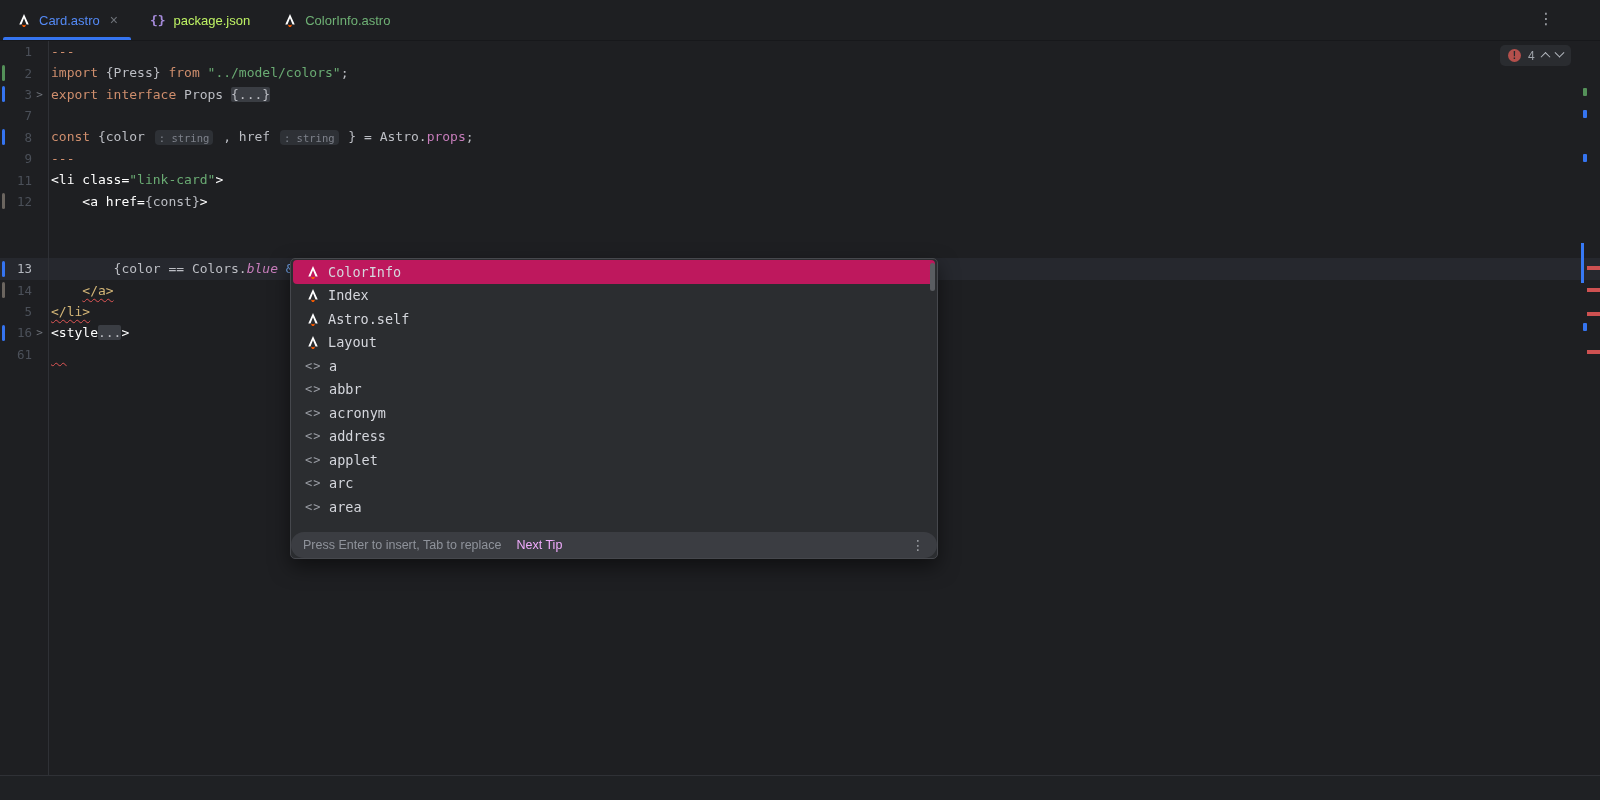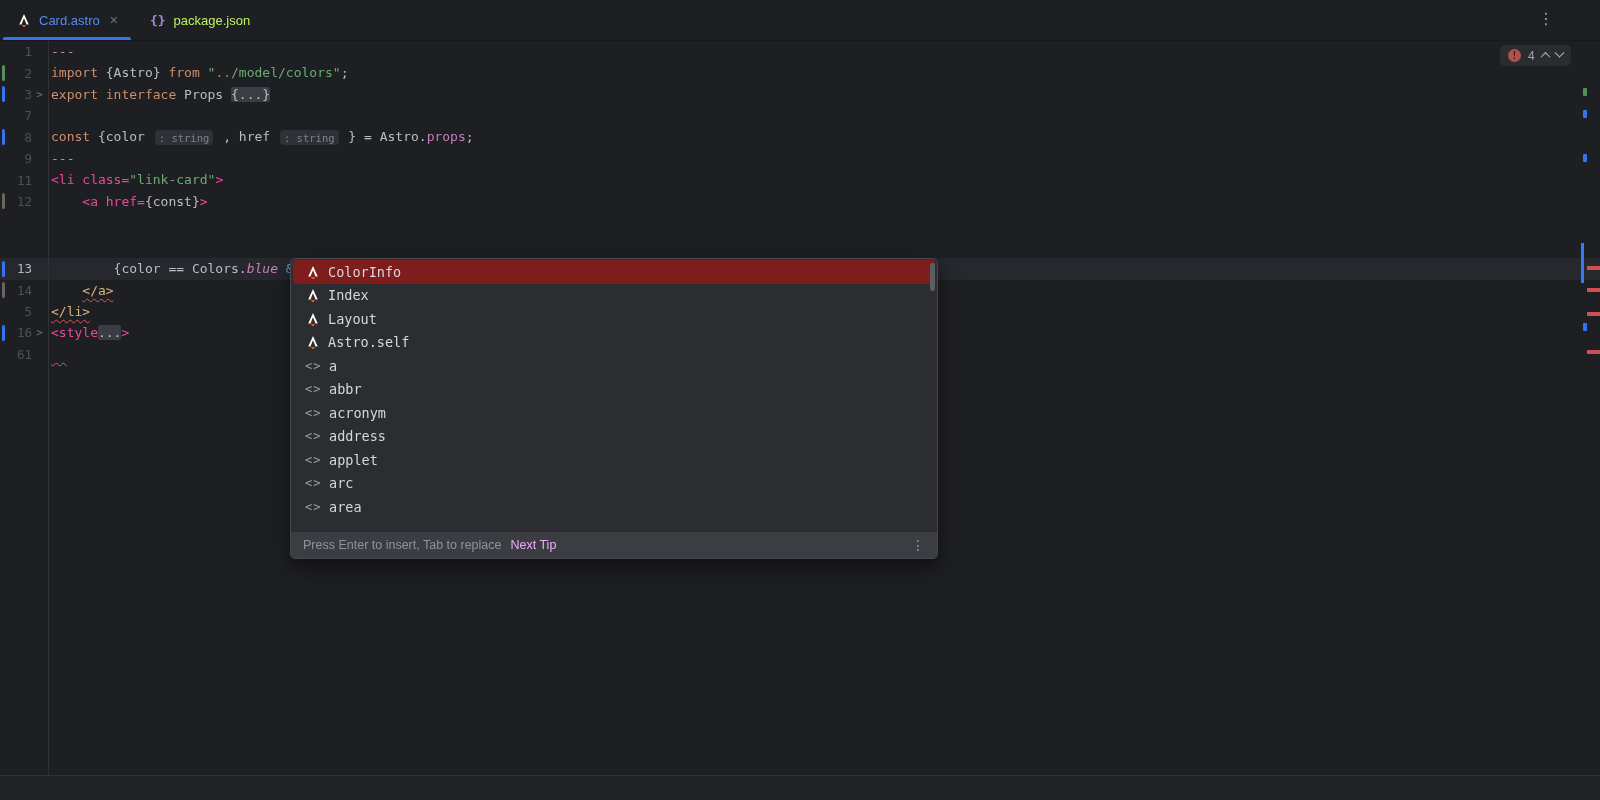--- a/index.html
+++ b/index.html
@@ -33,21 +33,21 @@
   .rows { position:absolute; top:0; left:0; right:0; }
   .row { position:relative; display:flex; height:21.4px; align-items:center; }
   .row.current { background:#26282E;margin-top:46px; }
   .bar { position:absolute; left:2px; top:2.5px; width:3px; height:16px; border-radius:2px; }
   .bar.green { background:#549159; } .bar.blue { background:#3574F0; } .bar.gray { background:#6B655F; }
   .ln { width:32px; text-align:right; font:12.5px "DejaVu Sans Mono",monospace; color:#4B5059; flex:none; }
   .row.current .ln { color:#B4B8BF; }
   .foldc { width:15px; text-align:center; color:#6F737A; font:11px "DejaVu Sans Mono",monospace; flex:none; cursor:pointer; }
   .codeline { white-space:pre; font:13px/21.4px "DejaVu Sans Mono",monospace; color:#BCBEC4; padding-left:4px; }
   .tk-kw { color:#CF8E6D; } .tk-pl { color:#BCBEC4; } .tk-str { color:#6AAB73; }
-  .tk-tag { color:#ec4899; } .tk-purple { color:#C77DBB; } .tk-purpleI { color:#C77DBB; font-style:italic; }
+  .tk-tag { color:#ffffff; } .tk-purple { color:#C77DBB; } .tk-purpleI { color:#C77DBB; font-style:italic; }
   .tk-opb { color:#6D9DE0; }
   .tk-tagerr { color:#D5B778; text-decoration:underline wavy #E05555 1px; text-underline-offset:3px; text-decoration-skip-ink:none; }
   .tk-inlay { background:#2E3136; color:#7E828B; font-size:10.5px; border-radius:4px; padding:1.5px 4px; margin:0 2px; }
   .tk-fold { background:#3A3D43; color:#BCBEC4; border-radius:2px; }
   .tk-sqspace, .tk-sqonly { color:transparent; text-decoration:underline wavy #E05555 1px; text-underline-offset:3px; text-decoration-skip-ink:none; }
   .caret { display:inline-block; width:1.6px; height:15px; background:#CED0D6; vertical-align:-2px; margin-left:2px; }
   
   .inspect {
     position:absolute; left:1500px; top:45px; height:21px; display:flex; align-items:center;
     gap:7px; padding:0 8px; background:#2A2C30; border-radius:5px;
@@ -60,26 +60,26 @@
   .chev.down { transform:rotate(45deg) translate(-2px,-2px); }
   
   .popup {
     position:absolute; left:290px; top:258px; width:648px;
     background:#2B2D30; border:1px solid #46484D; border-radius:5px;
     box-shadow:0 8px 20px rgba(0,0,0,.5); overflow:hidden;
   }
   .plist { position:relative; height:273px; overflow:hidden; padding-top:1px; }
   .pitem { display:flex; align-items:center; gap:8px; height:23.5px; padding:0 12px; margin:0 2px;
     border-radius:4px; font:13.5px "DejaVu Sans Mono",monospace; color:#D5D7DD; cursor:pointer; }
-  .pitem.selected { background:#7f1d1d; }
+  .pitem.selected { background:#be185d; }
   .tag-ic { color:#999CA3; font:12px "DejaVu Sans Mono",monospace; letter-spacing:1px; width:16px; flex:none; }
   .astro-ic { width:15px; height:15px; flex:none; display:flex; align-items:center; justify-content:center; }
   .pscroll { position:absolute; right:2px; top:4px; width:5px; height:28px; background:#5A5D61; border-radius:3px; }
-  .pfooter { height:26px; background:#3B3D42; display:flex; align-items:center; padding:0 12px; gap:9px;
-    font-size:12.5px; color:#8F939B; }
+  .pfooter { height:26px; background:#3B3D42; display:flex; align-items:center; padding:0 12px; gap:15px;
+    font-size:12.5px; color:#8F939B;border-radius:13px; }
   .nexttip { color:#f0abfc; cursor:pointer; }
   .pmenu { margin-left:auto; color:#9DA0A6; font-size:14px; cursor:pointer; font-family:"DejaVu Sans",sans-serif; }
   
   .stripe { position:absolute; right:0; top:41px; width:20px; height:734px; }
   .mark { position:absolute; }
   .m-green { left:3px; width:4px; height:8px; background:#549159; border-radius:1px; }
   .m-blue { left:3px; width:4px; height:8px; background:#3574F0; border-radius:1px; }
   .m-red { left:7px; width:12.5px; height:3.5px; background:#CE5151; }
   .m-caret { left:1px; width:2.5px; background:#3779F5; }
   
@@ -99,36 +99,45 @@
               <path fill="#FF5D01" d="M5.7 13.1 C7.1 14.2 8.9 14.2 10.3 13.1 C10.3 13.1 9.6 16.2 8 16.2 C6.4 16.2 5.7 13.1 5.7 13.1 Z"></path>
             </svg>
           </span>
           <span class="tab-label vcs-modified">Card.astro</span>
           <span class="tab-close">×</span>
         </div>
         <div class="tab">
           <span class="json-ic">{}</span>
           <span class="tab-label vcs-none">package.json</span>
         </div>
+        <div class="tab">
+          <span class="astro-ic">
+            <svg width="14" height="14" viewBox="0 0 16 16">
+              <path fill="#FFFFFF" d="M8 1 L13.4 13 H10.9 L8 6 L5.1 13 H2.6 Z"></path>
+              <path fill="#FF5D01" d="M5.7 13.1 C7.1 14.2 8.9 14.2 10.3 13.1 C10.3 13.1 9.6 16.2 8 16.2 C6.4 16.2 5.7 13.1 5.7 13.1 Z"></path>
+            </svg>
+          </span>
+          <span class="tab-label vcs-added">ColorInfo.astro</span>
+        </div>
       </div>
   </div>
   <div class="win-more">⋮</div>
 
   <div class="editor">
     <div class="rows" id="rows">
         <div class="row">
           <span class="ln">1</span>
           <span class="foldc"></span>
           <span class="codeline"><span class="tk-kw">---</span></span>
         </div>
         <div class="row">
           <span class="bar green"></span>
           <span class="ln">2</span>
           <span class="foldc"></span>
-          <span class="codeline"><span class="tk-kw">import </span><span class="tk-pl">{Astro} </span><span class="tk-kw">from </span><span class="tk-str">"../model/colors"</span><span class="tk-pl">;</span></span>
+          <span class="codeline"><span class="tk-kw">import </span><span class="tk-pl">{Press} </span><span class="tk-kw">from </span><span class="tk-str">"../model/colors"</span><span class="tk-pl">;</span></span>
         </div>
         <div class="row">
           <span class="bar blue"></span>
           <span class="ln">3</span>
           <span class="foldc">&gt;</span>
           <span class="codeline"><span class="tk-kw">export interface </span><span class="tk-pl">Props </span><span class="tk-fold">{...}</span></span>
         </div>
         <div class="row">
           <span class="ln">7</span>
           <span class="foldc"></span>
@@ -216,30 +225,30 @@
           </span>
           <span>Index</span>
         </div>
         <div class="pitem">
           <span class="astro-ic">
             <svg width="14" height="14" viewBox="0 0 16 16">
               <path fill="#FFFFFF" d="M8 1 L13.4 13 H10.9 L8 6 L5.1 13 H2.6 Z"></path>
               <path fill="#FF5D01" d="M5.7 13.1 C7.1 14.2 8.9 14.2 10.3 13.1 C10.3 13.1 9.6 16.2 8 16.2 C6.4 16.2 5.7 13.1 5.7 13.1 Z"></path>
             </svg>
           </span>
+          <span>Astro.self</span>
+        </div>
+        <div class="pitem">
+          <span class="astro-ic">
+            <svg width="14" height="14" viewBox="0 0 16 16">
+              <path fill="#FFFFFF" d="M8 1 L13.4 13 H10.9 L8 6 L5.1 13 H2.6 Z"></path>
+              <path fill="#FF5D01" d="M5.7 13.1 C7.1 14.2 8.9 14.2 10.3 13.1 C10.3 13.1 9.6 16.2 8 16.2 C6.4 16.2 5.7 13.1 5.7 13.1 Z"></path>
+            </svg>
+          </span>
           <span>Layout</span>
-        </div>
-        <div class="pitem">
-          <span class="astro-ic">
-            <svg width="14" height="14" viewBox="0 0 16 16">
-              <path fill="#FFFFFF" d="M8 1 L13.4 13 H10.9 L8 6 L5.1 13 H2.6 Z"></path>
-              <path fill="#FF5D01" d="M5.7 13.1 C7.1 14.2 8.9 14.2 10.3 13.1 C10.3 13.1 9.6 16.2 8 16.2 C6.4 16.2 5.7 13.1 5.7 13.1 Z"></path>
-            </svg>
-          </span>
-          <span>Astro.self</span>
         </div>
         <div class="pitem">
           <span class="tag-ic">&lt;&gt;</span>
           <span>a</span>
         </div>
         <div class="pitem">
           <span class="tag-ic">&lt;&gt;</span>
           <span>abbr</span>
         </div>
         <div class="pitem">

